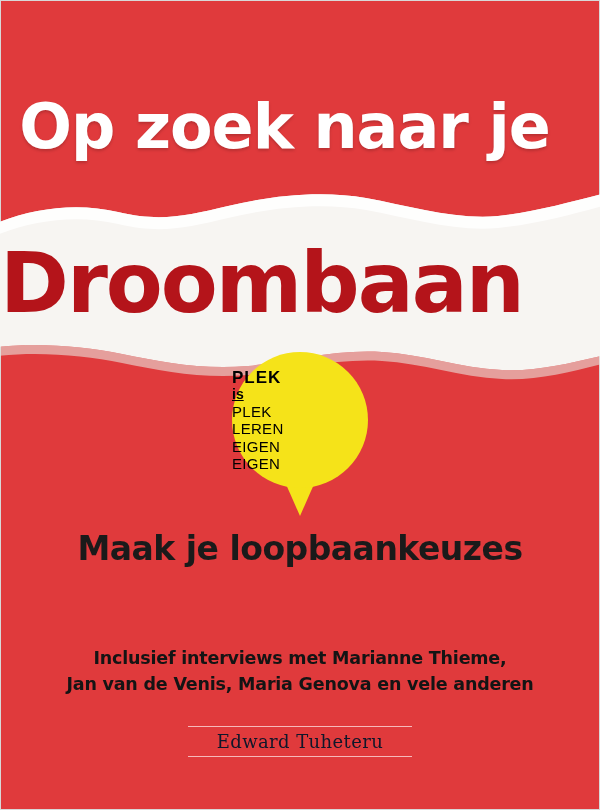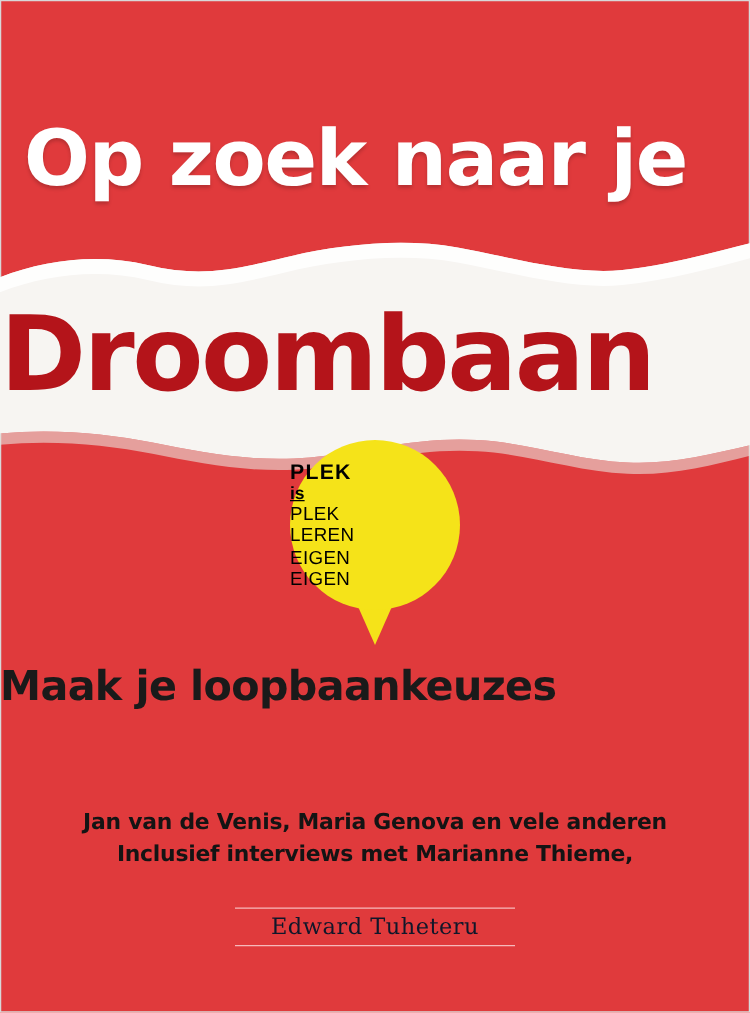--- a/index.html
+++ b/index.html
@@ -109,20 +109,21 @@
   .pin-line-4,
   .pin-line-5,
   .pin-line-6 { font-size: 15px; font-weight: normal; letter-spacing: 0.3px; }
 
   
   .subtitle {
     position: absolute;
     top: 528px;
     left: 0;
     width: 600px;
+    text-align: center;
     z-index: 3;
     color: #1a1a1a;
     font-family: "DejaVu Sans", sans-serif;
     font-weight: bold;
     font-size: 33px;
     line-height: 1.25;
     letter-spacing: -0.5px;
   }
 
   
@@ -209,22 +210,22 @@
       <div class="pin-line-5">EIGEN</div>
       <div class="pin-line-6">EIGEN</div>
     </div>
   </div>
 
   <div class="subtitle">
     <div>Maak je loopbaankeuzes</div>
   </div>
 
   <div class="blurb">
+    <div>Inclusief interviews met Marianne Thieme,</div>
     <div>Jan van de Venis, Maria Genova en vele anderen</div>
-    <div>Inclusief interviews met Marianne Thieme,</div>
   </div>
 
   <div class="author-wrap">
     <div class="author-rule rule-top"></div>
     <div class="author">Edward Tuheteru</div>
     <div class="author-rule rule-bottom"></div>
   </div>
 
 </div>
 

